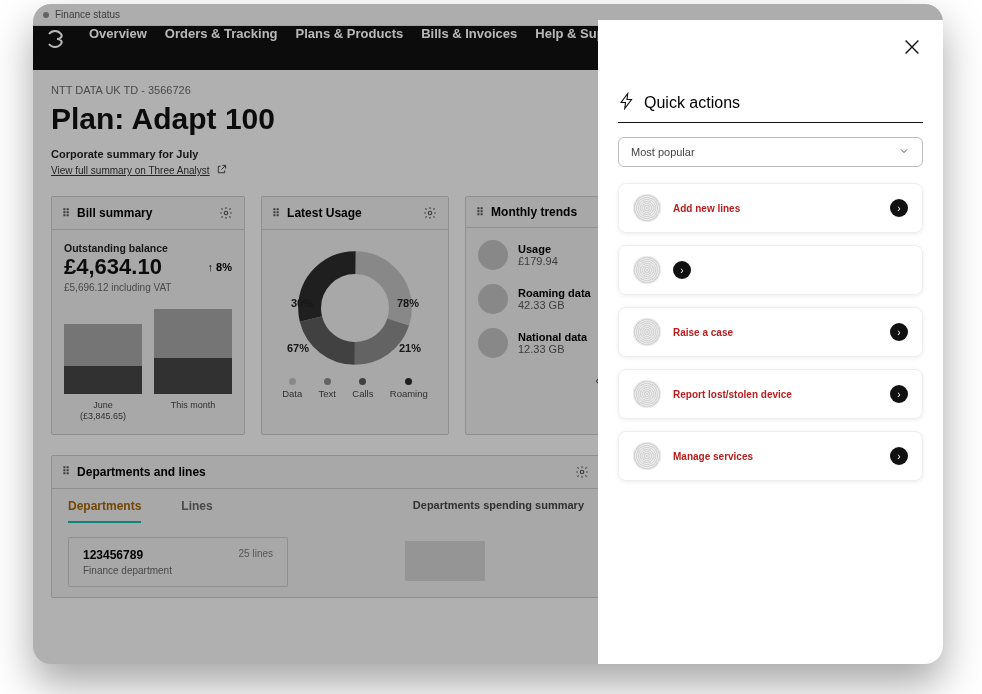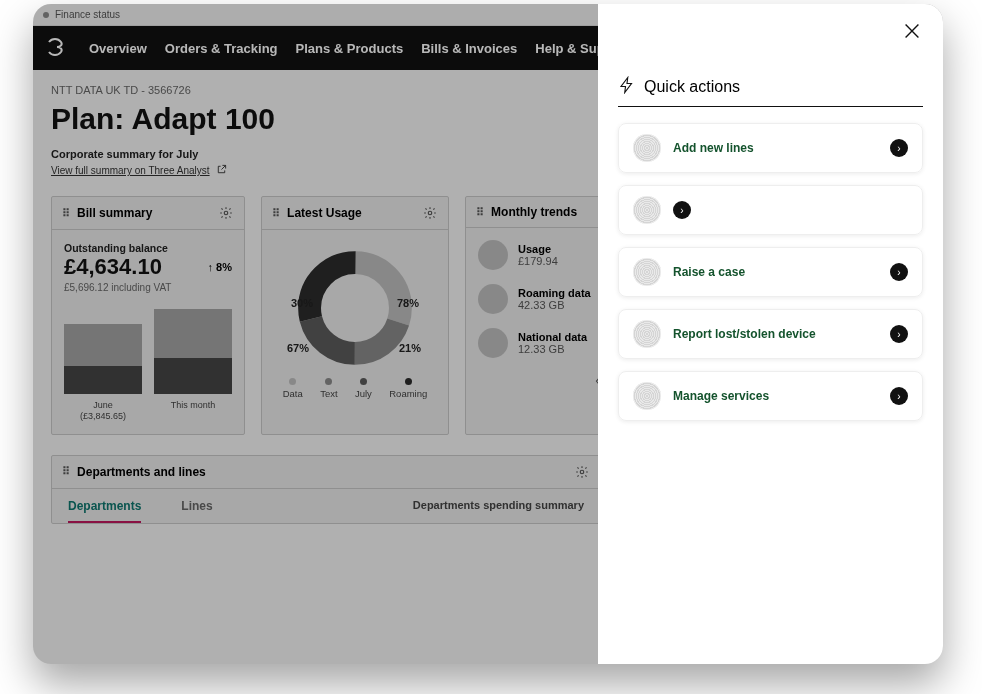--- a/index.html
+++ b/index.html
@@ -33,21 +33,21 @@
     display: flex; align-items: center;
     font-size: 10px; color: #555;
     border-bottom: 1px solid #ddd;
     height: 22px;
   }
   .status-dot { width: 6px; height: 6px; border-radius: 50%; background: #888; margin-right: 6px; }
   
   .nav {
     background: #111;
     color: #fff;
-    display: flex; align-items: center;
+    display: flex; 
     height: 44px; padding: 0 10px;
     gap: 18px;
     font-size: 13px; font-weight: 600;
   }
   .logo {
     width: 28px; height: 28px; display: flex; align-items: center; justify-content: center;
     font-size: 22px; font-weight: 700;
   }
   .nav a { color: #fff; text-decoration: none; }
   
@@ -98,51 +98,51 @@
   .trend-txt .t-val { font-size:11px; color:#555;}
   .pager { display:flex; align-items:center; gap:8px; justify-content:flex-end; margin-top:6px;}
   .pager .arr { font-size:14px; color:#555;}
   .pager .pill { border:1px solid #777; border-radius:10px; padding:1px 8px; display:flex; gap:4px;}
   .pager .pd { width:6px;height:6px;border-radius:50%; border:1px solid #555; }
   .pager .pd.fill{ background:#555; }
   
   .depts-card { margin-top:20px; width: 550px; }
   .tabs { display:flex; gap:40px; padding:10px 16px 0; font-size:12px;}
   .tab { padding-bottom:8px; color:#666; font-weight:600; }
-  .tab.active { color:#0f766e; border-bottom:2px solid #be185d; font-weight:700;}
+  .tab.active { color:#a16207; border-bottom:2px solid #14b8a6; font-weight:700;}
   .dept-title { font-size:11px; font-weight:600; color:#444; margin-left:auto; padding-bottom:8px;}
   .dept-body { padding:14px 16px 10px; display:flex; gap:18px; }
   .dept-item { border:1px solid #c7c7c7; border-radius:2px; padding:10px 14px; width:220px; display:flex; justify-content:space-between; align-items:flex-start;}
   .dept-item .id{ font-size:12px; font-weight:700;}
   .dept-item .sub{ font-size:10px; color:#666; margin-top:3px;}
   .dept-item .count{ font-size:10px; color:#777;}
   .placeholder-box { width:80px; height:40px; background:#cfcfcf;}
   
   .panel {
-    position:absolute; top:0; right:0; bottom:0;
+    position:absolute; top:16px; right:0; bottom:0;
     width: 345px; background:#fff; z-index:10;
     padding: 16px 20px 20px;
     display:flex; flex-direction:column;
   }
   .panel .close { text-align:right; }
   .panel .close svg{ width:22px; height:22px; }
   .panel-head { display:flex; align-items:center; gap:8px; font-size:16px; font-weight:400; margin-top:30px; border-bottom:1px solid #111; padding-bottom:8px;}
   .dropdown {
     margin-top:14px; border:1px solid #bbb; border-radius:6px;
     padding:7px 12px; font-size:11px; color:#444;
     display:flex; justify-content:space-between; align-items:center;
   }
   .qa-list { margin-top:16px; display:flex; flex-direction:column; gap:12px; }
   .qa-item {
     border:1px solid #eee; border-radius:8px; padding:10px 14px;
     display:flex; align-items:center; gap:12px;
     box-shadow: 0 1px 4px rgba(0,0,0,0.08);
   }
   .qa-icon { width:28px; height:28px; border-radius:50%; background:repeating-radial-gradient(circle,#d5d5d5 0 1px,#e9e9e9 1px 2px); }
-  .qa-label { font-size:12px; font-weight:700; flex:1; color:#14532d;}
+  .qa-label { font-size:10px; font-weight:700; flex:1; color:#b91c1c;}
   .qa-arrow { width:18px; height:18px; border-radius:50%; background:#111; color:#fff; display:flex; align-items:center; justify-content:center; font-size:10px;}
 </style>
 </head>
 <body>
 
 <div class="app-frame">
 
   <div class="status-strip">
     <span class="status-dot"></span>
     <span>Finance status</span>
@@ -245,21 +245,21 @@
               <circle cx="21" cy="21" r="15.9" fill="none" stroke="#2b2b2b" stroke-width="8" stroke-dasharray="29 71" stroke-dashoffset="54"></circle>
             </svg>
             <span class="donut-txt" style="top:4px; left:-4px;">30%</span>
             <span class="donut-txt" style="top:4px; right:-4px;">78%</span>
             <span class="donut-txt" style="bottom:14px; right:-6px;">21%</span>
             <span class="donut-txt" style="bottom:14px; left:-8px;">67%</span>
           </div>
           <div class="legend">
             <div class="item"><div class="dot" style="background:#bdbdbd"></div><span>Data</span></div>
             <div class="item"><div class="dot" style="background:#8a8a8a"></div><span>Text</span></div>
-            <div class="item"><div class="dot" style="background:#5a5a5a"></div><span>July</span></div>
+            <div class="item"><div class="dot" style="background:#5a5a5a"></div><span>Calls</span></div>
             <div class="item"><div class="dot" style="background:#2b2b2b"></div><span>Roaming</span></div>
           </div>
         </div>
       </div>
 
       <div class="card trends-card">
         <div class="card-header">
           <div class="left">
             <span class="drag-handle">⠿</span>
             <span>Monthly trends</span>
@@ -311,20 +311,32 @@
               <circle cx="12" cy="12" r="3"></circle>
               <path d="M12 2v3M12 19v3M4.2 4.2l2 2M17.8 17.8l2 2M2 12h3M19 12h3M4.2 19.8l2-2M17.8 6.2l2-2"></path>
             </svg>
         </span>
       </div>
       <div class="tabs">
         <div class="tab active">Departments</div>
         <div class="tab">Lines</div>
         <div class="dept-title">Departments spending summary</div>
       </div>
+      <div class="dept-body">
+        <div class="dept-item">
+          <div>
+            <div class="id">123456789</div>
+            <div class="sub">Finance department</div>
+          </div>
+          <div class="count">25 lines</div>
+        </div>
+        <div style="flex:1; display:flex; justify-content:center; padding-top:4px;">
+          <div class="placeholder-box"></div>
+        </div>
+      </div>
     </div>
 
   </div>
 
   <div class="dim-overlay"></div>
 
   <div class="panel">
     <div class="close">
       <span>
         <svg viewBox="0 0 24 24" fill="none" stroke="#111" stroke-width="1.5">
@@ -333,20 +345,28 @@
       </span>
     </div>
     <div class="panel-head">
       <span>
         <svg width="18" height="18" viewBox="0 0 24 24" fill="none" stroke="#111" stroke-width="1.5">
             <path d="M13 2L4 14h6l-1 8 9-12h-6l1-8z"></path>
           </svg>
       </span>
       <span>Quick actions</span>
     </div>
+    <div class="dropdown">
+      <span>Most popular</span>
+      <span>
+        <svg width="12" height="12" viewBox="0 0 24 24" fill="none" stroke="#555" stroke-width="2">
+            <path d="M6 9l6 6 6-6"></path>
+          </svg>
+      </span>
+    </div>
     <div class="qa-list">
       <div class="qa-item">
         <div class="qa-icon"></div>
         <div class="qa-label">Add new lines</div>
         <div class="qa-arrow">›</div>
       </div>
       <div class="qa-item">
         <div class="qa-icon"></div>
         <div class="qa-arrow">›</div>
       </div>

